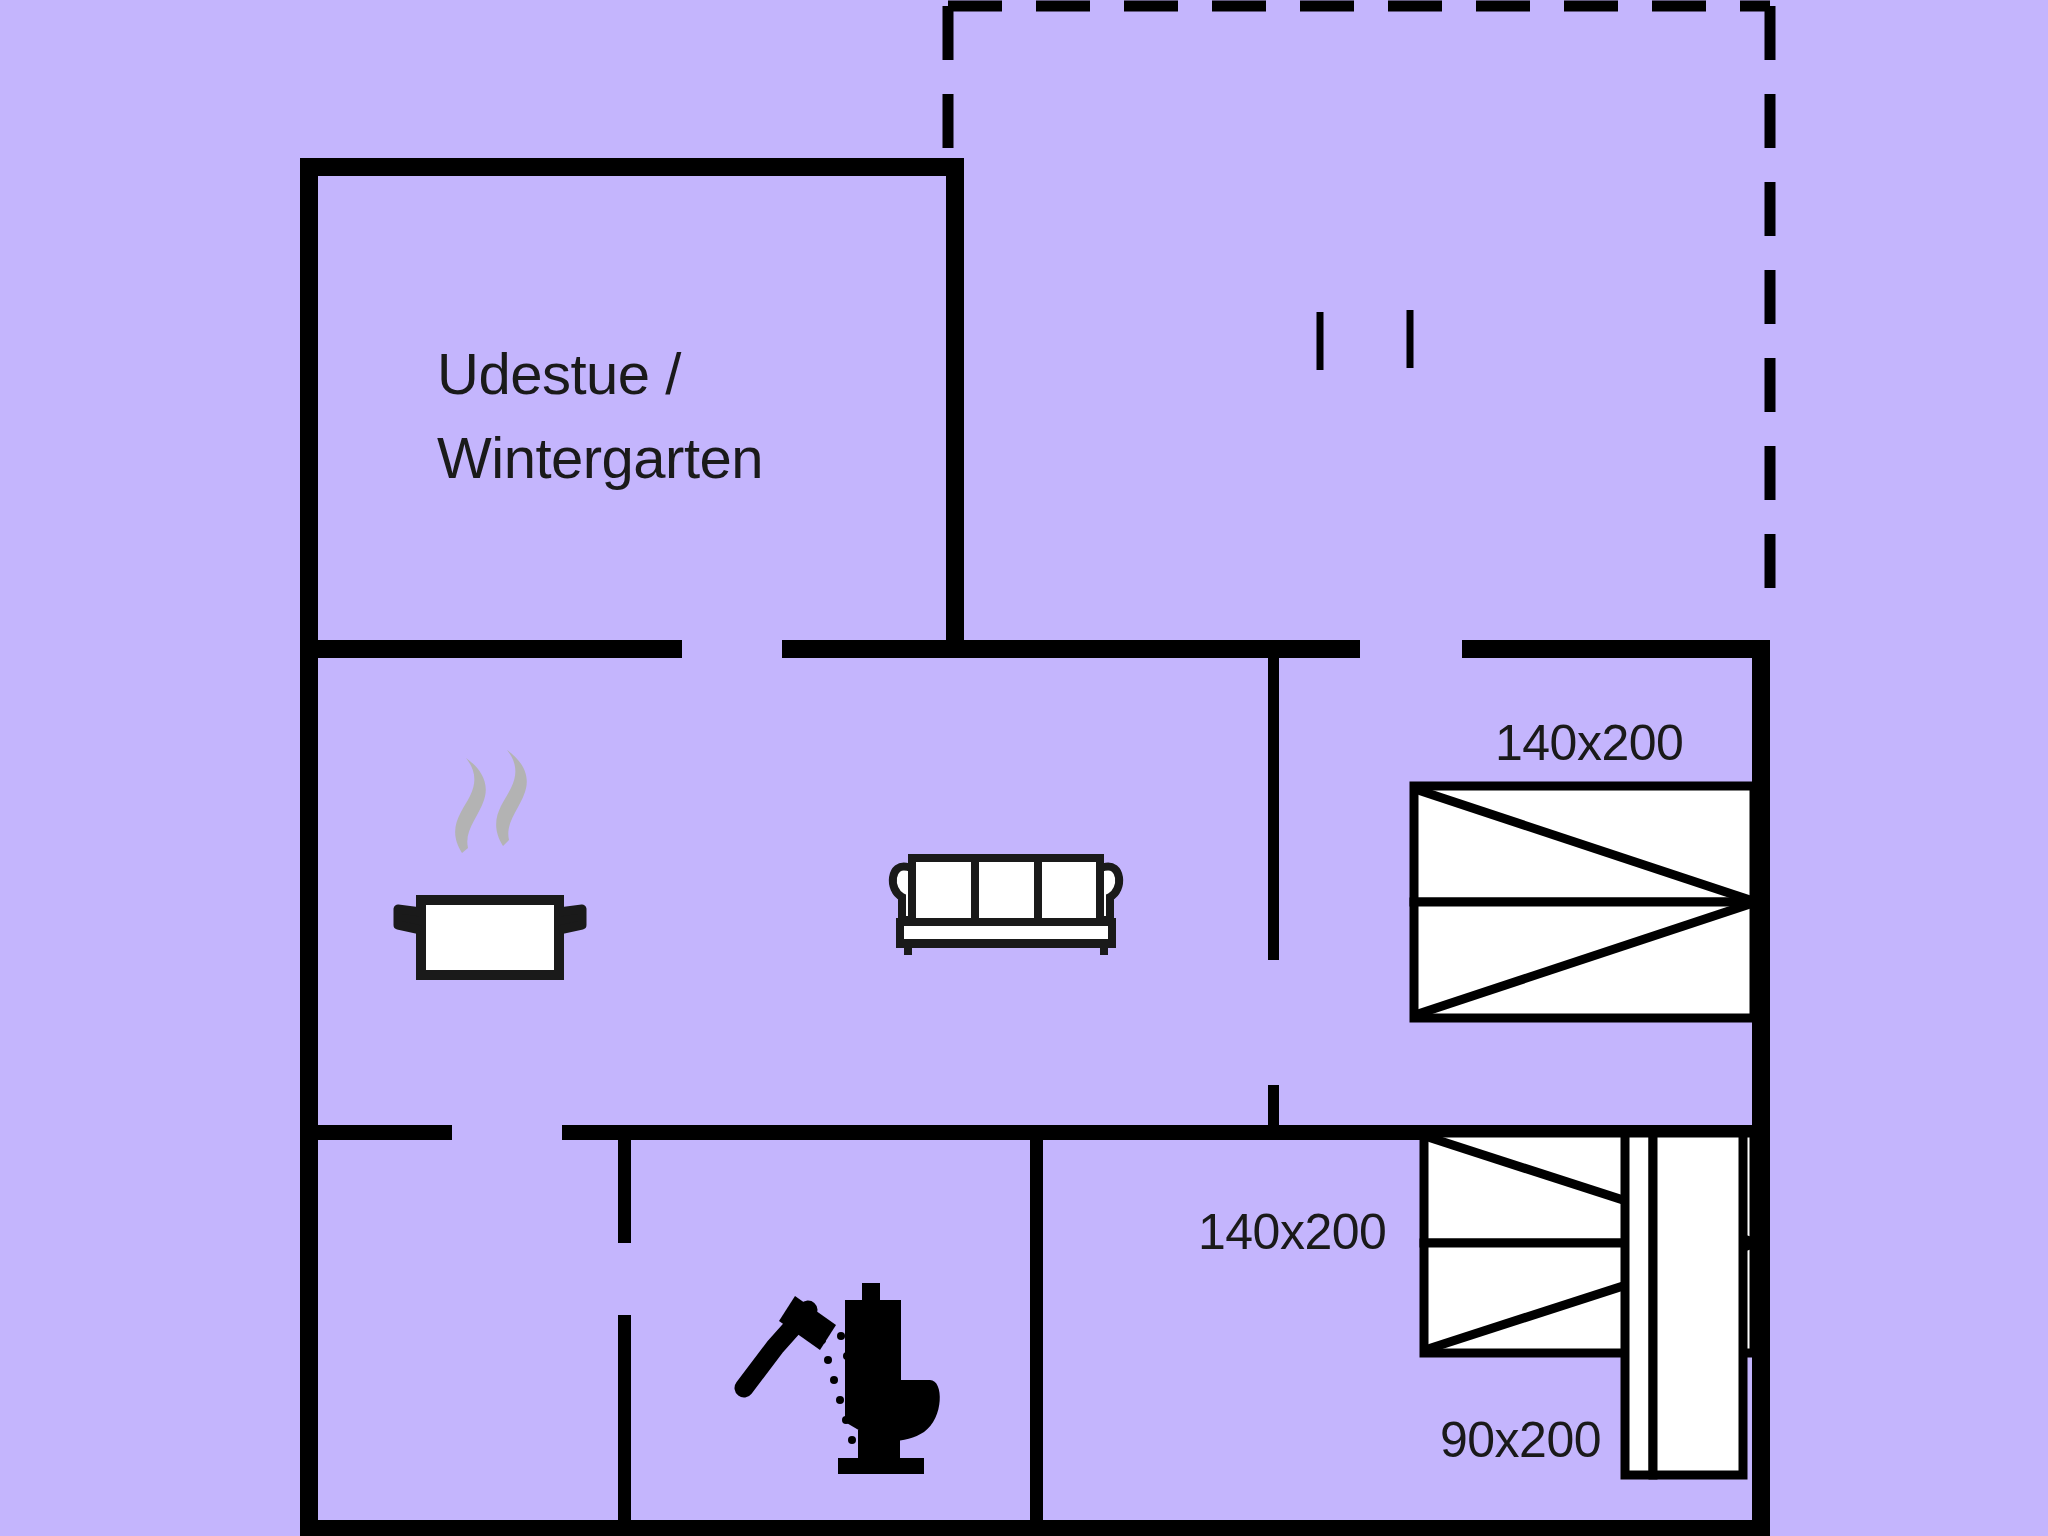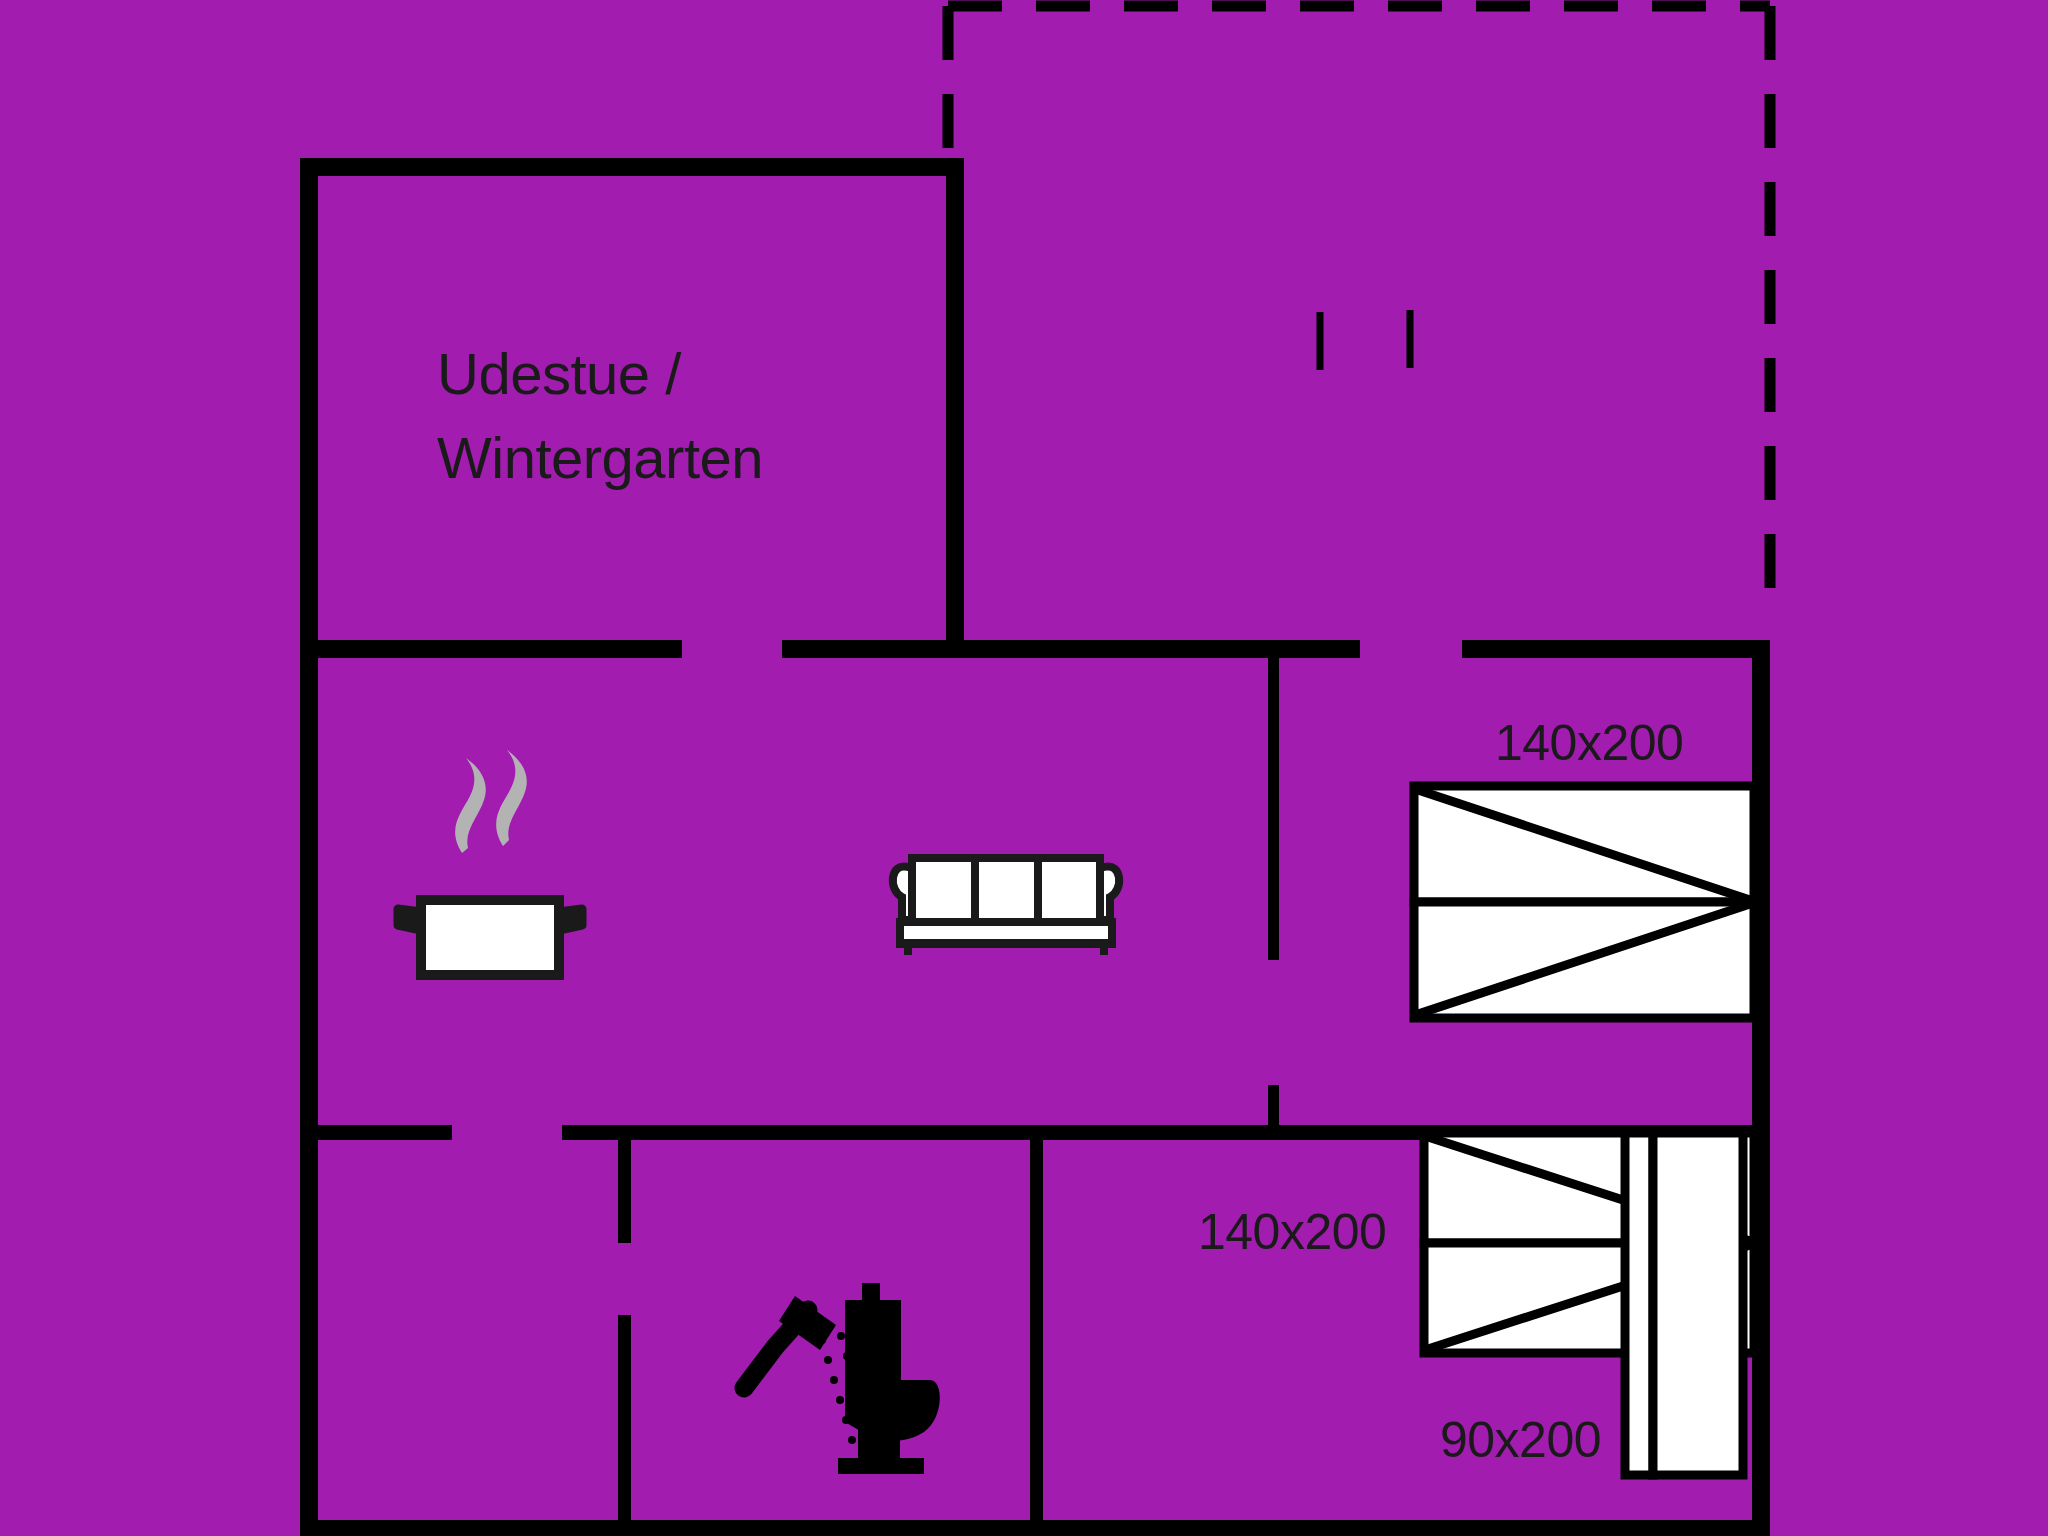--- a/index.html
+++ b/index.html
@@ -11,21 +11,21 @@
   body {
     width: 2048px;
     height: 1536px;
     font-family: "Liberation Sans", sans-serif;
     overflow: hidden;
   }
   #floorplan-root {
     position: relative;
     width: 2048px;
     height: 1536px;
-    background: #a21caf;
+    background: #c4b5fd;
   }
   svg.plan {
     display: block;
     width: 2048px;
     height: 1536px;
   }
   .room-label {
     font-family: "Liberation Sans", sans-serif;
     font-size: 58px;
     fill: #1a1a1a;

